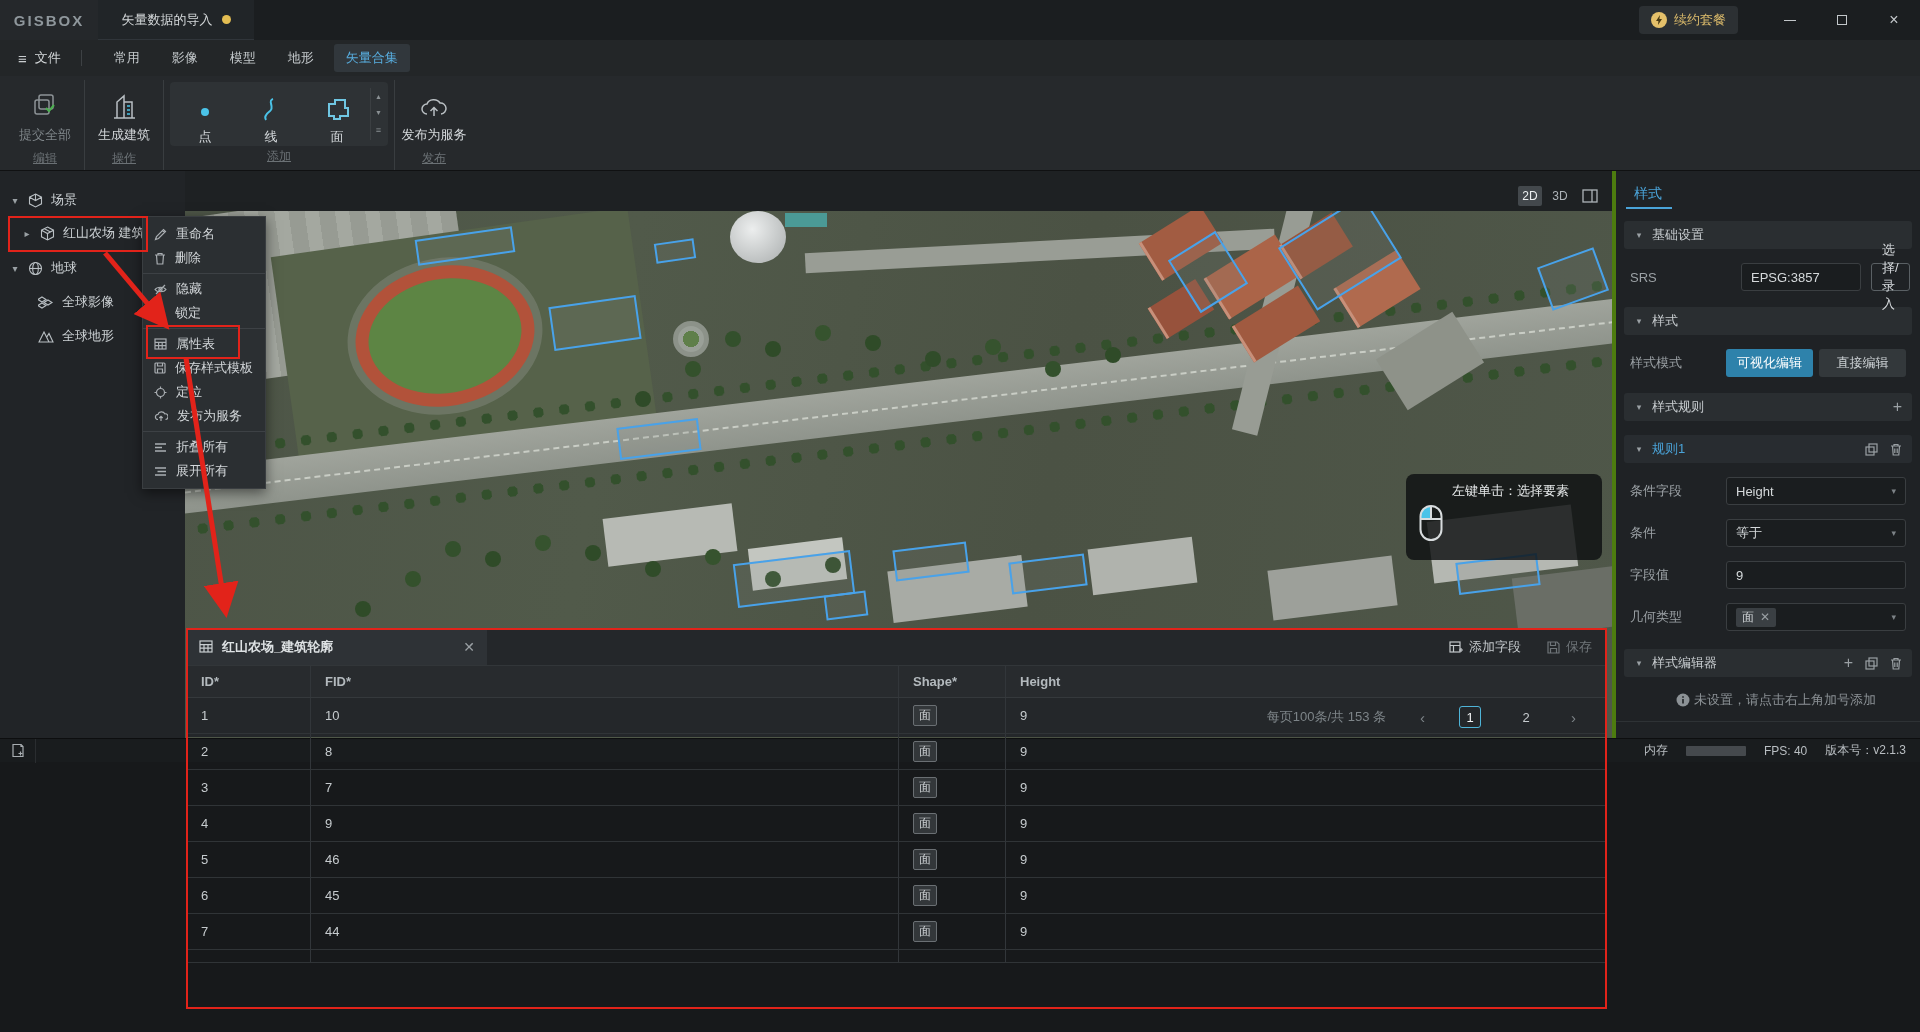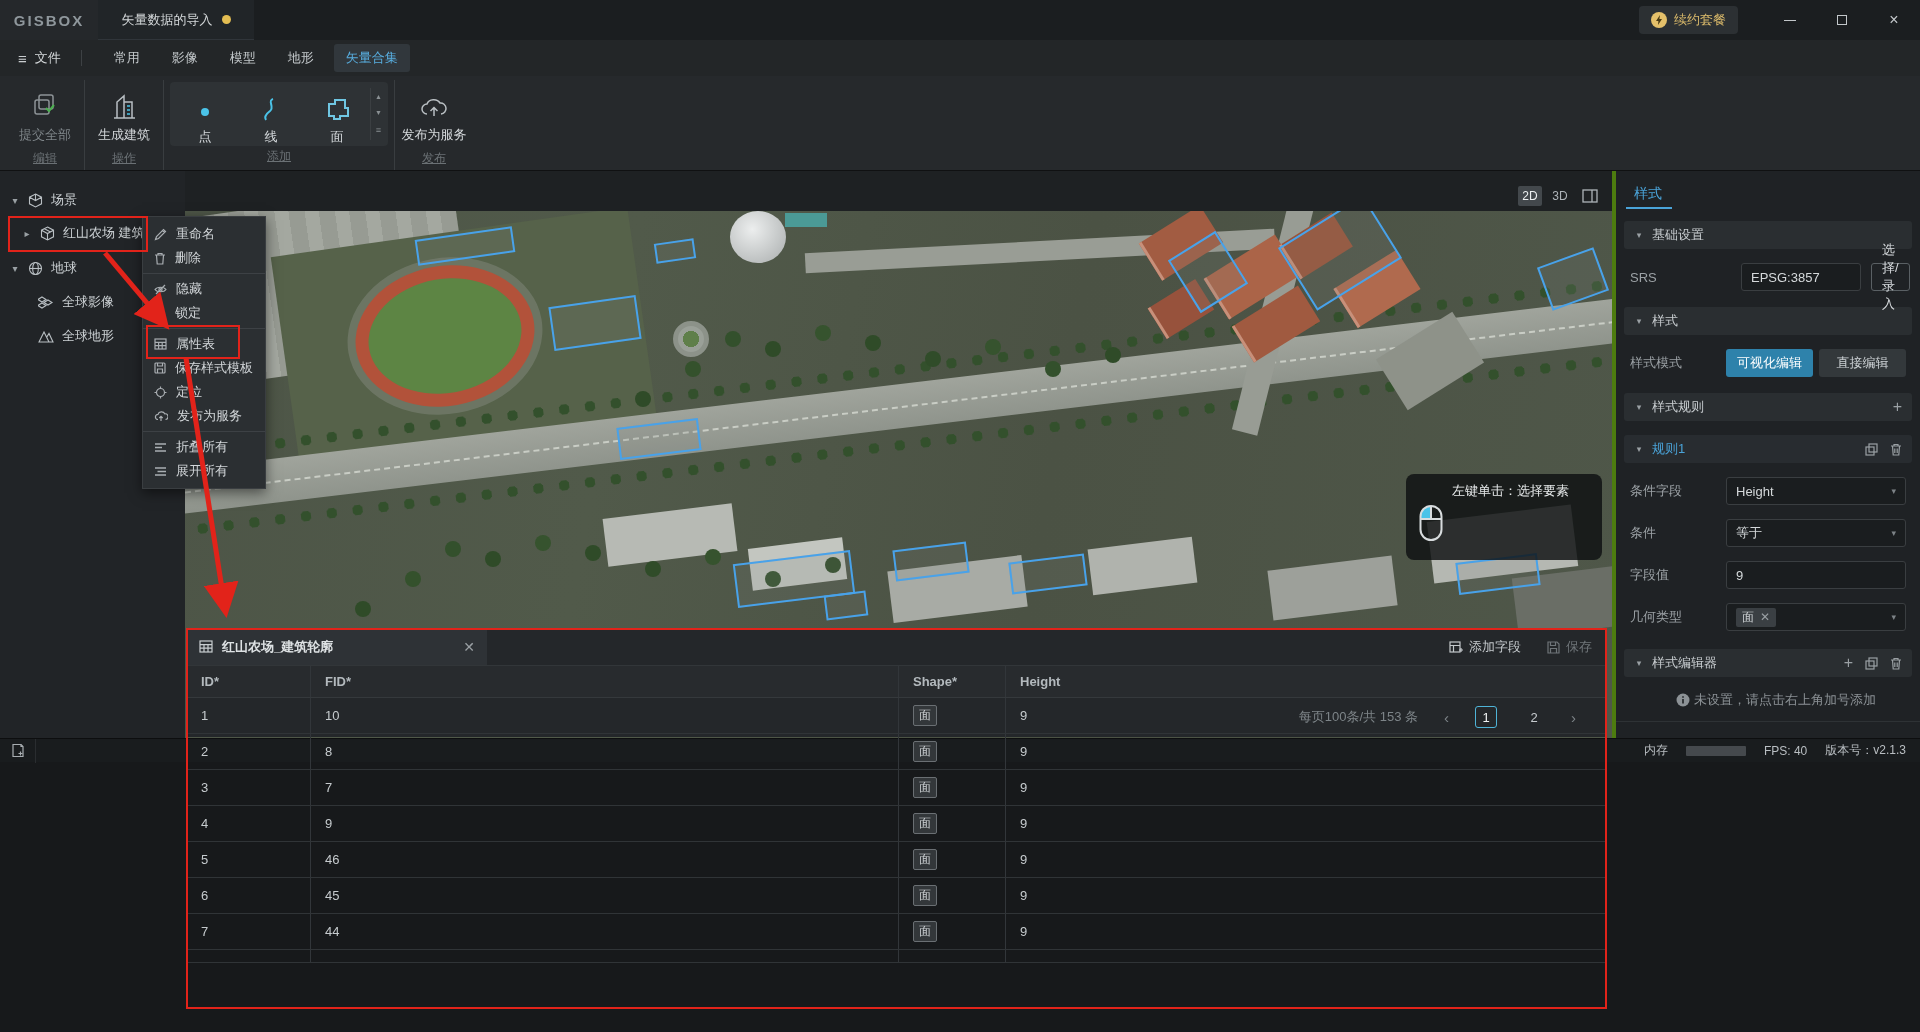--- a/index.html
+++ b/index.html
@@ -133,21 +133,21 @@
   .tabctrls { position:absolute; right:14px; top:0; height:38px; display:flex; align-items:center; gap:26px; }
   .tbtn { display:flex; align-items:center; gap:6px; color:#c3c8cb; }
   .tbtn.dim { color:#6f7579; }
   .thead { height:32px; display:flex; background:#282b2e; border-bottom:1px solid #35393c; }
   .tcell { display:flex; align-items:center; padding-left:14px; border-right:1px solid #32363a; color:#c6cbce; }
   .thead .tcell { color:#b3b9bd; font-weight:bold; }
   .c0 { width:124px; } .c1 { width:588px; } .c2 { width:107px; } .c3 { flex:1; border-right:none; }
   .trow { height:36px; display:flex; border-bottom:1px solid #303437; }
   .trow-partial { height:13px; display:flex; border-bottom:1px solid #303437; }
   .chip { border:1px solid #6a6f73; background:#33373a; color:#ced2d5; font-size:12px; padding:1px 5px; border-radius:2px; }
-  .tfoot { position:absolute; right:30px; bottom:9px; display:flex; align-items:center; gap:26px; color:#7d8488; }
+  .tfoot { position:absolute; right:30px; bottom:9px; display:flex; align-items:center; gap:34px; color:#7d8488; }
   .pgarrow { font-size:15px; }
   .pg { width:22px; height:22px; display:flex; align-items:center; justify-content:center; border-radius:3px; color:#c6cbce; }
   .pg.cur { border:1px solid #4fb4d8; color:#f0f3f4; }
 
   
   .rightpanel { position:absolute; right:0; top:171px; width:308px; bottom:24px; background:#1f2225; border-left:4px solid #4d7c0f; }
   .rp-tab { position:absolute; left:18px; top:14px; color:#4aa3d8; font-size:14px; }
   .rp-underline { position:absolute; left:10px; top:36px; width:46px; height:2px; background:#4aa3d8; }
   .rp-body { position:absolute; left:0; right:0; top:42px; bottom:0; }
   .sect { height:28px; margin:8px 8px 0 8px; background:#2a2e31; border-radius:3px; display:flex; align-items:center;

